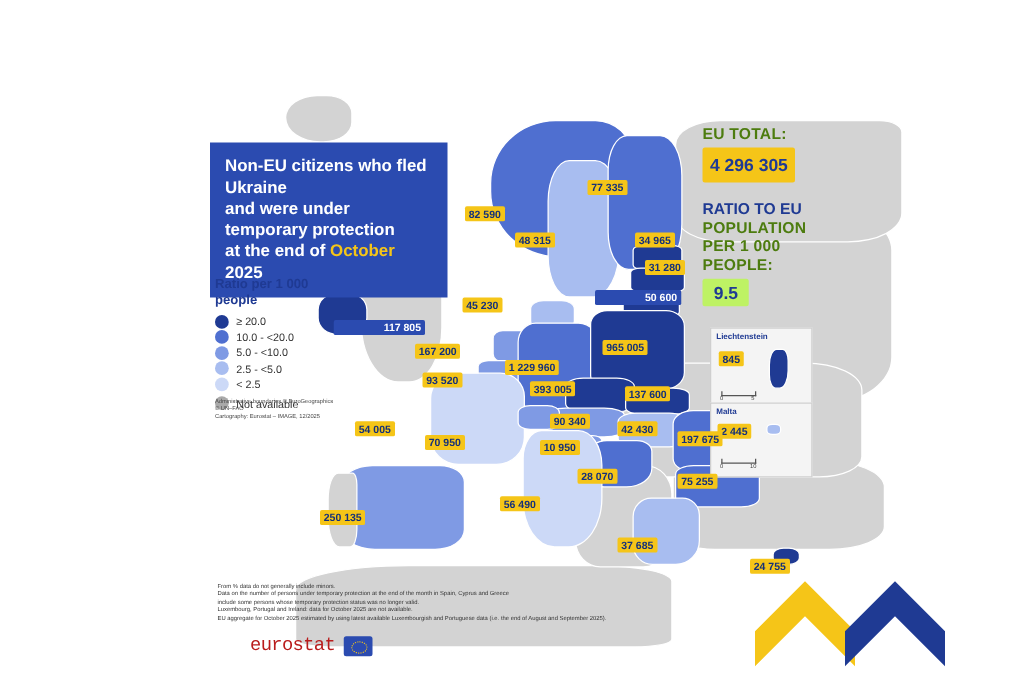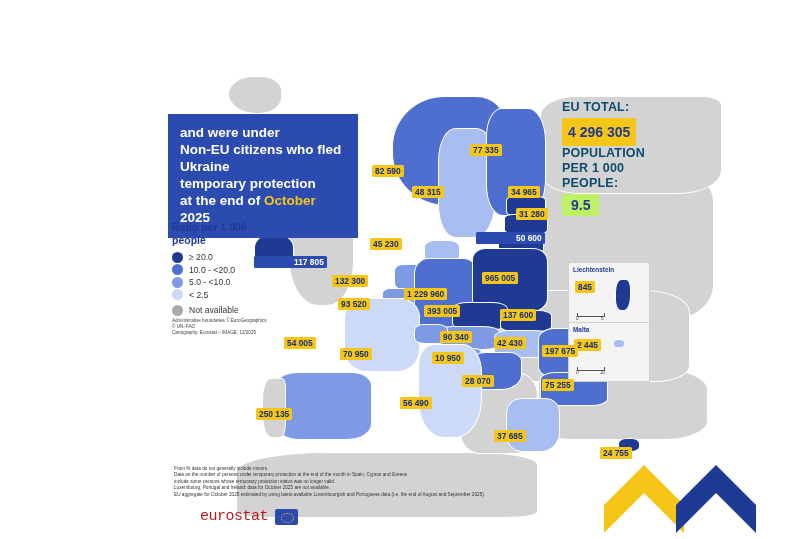--- a/index.html
+++ b/index.html
@@ -31,21 +31,21 @@
   .legend .lh{font-size:10.5px;font-weight:bold;color:#1f3a93;line-height:12px;margin-bottom:5px;}
   .legend .row{display:flex;align-items:center;height:12.5px;}
   .legend .sw{width:11px;height:11px;border-radius:50%;margin-right:6px;flex:0 0 auto;}
   .legend .lb{font-size:8.6px;color:#333;}
 
   
   .srcnote{position:absolute;left:172px;top:318px;width:140px;font-size:4.6px;color:#444;line-height:6px;}
 
   
   .rpanel{position:absolute;left:562px;top:100px;width:128px;}
-  .rpanel .k1{font-size:12.5px;font-weight:bold;color:#0c4a6e;line-height:15px;letter-spacing:.2px;}
+  .rpanel .k1{font-size:12.5px;font-weight:bold;color:#4d7c0f;line-height:15px;letter-spacing:.2px;}
   .totalbox{margin-top:3px;background:#f5c518;color:#1f3a93;font-size:14px;font-weight:bold;
     padding:6px 6px;display:inline-block;border-radius:2px;}
   .rpanel .k2{margin-top:14px;font-size:12.5px;font-weight:bold;color:#1f3a93;line-height:15px;}
   .ratiobox{margin-top:3px;background:#bef264;color:#1f3a93;font-size:14px;font-weight:bold;
     padding:3px 9px;display:inline-block;border-radius:2px;}
 
   
   .inset{position:absolute;background:#f4f4f4;border:1px solid #cfcfcf;}
   .inset .ttl{position:absolute;font-size:6.4px;font-weight:bold;color:#1f3a93;}
   .scalebar{position:absolute;height:3px;border-left:1px solid #555;border-right:1px solid #555;
@@ -104,22 +104,22 @@
   <div class="c v2" style="left:470px;top:352px;width:50px;height:36px;border-radius:30% 24% 40% 26%;"></div>
   <div class="c v5" style="left:418px;top:344px;width:62px;height:92px;border-radius:24% 30% 42% 40%;"></div>
   <div class="c v5" style="left:344px;top:298px;width:74px;height:72px;border-radius:28% 26% 30% 30%;"></div>
   <div class="c v3" style="left:414px;top:324px;width:32px;height:18px;border-radius:30%;"></div>
   <div class="c v3" style="left:272px;top:372px;width:98px;height:66px;border-radius:26% 20% 24% 28%;"></div>
   <div class="c na" style="left:262px;top:378px;width:22px;height:58px;border-radius:36% 16% 24% 40%;"></div>
   <div class="c v4" style="left:506px;top:398px;width:52px;height:52px;border-radius:28% 26% 36% 30%;"></div>
   <div class="c v1" style="left:618px;top:438px;width:20px;height:12px;border-radius:40%;"></div>
 
   <div class="titlebox">
+    <div class="ln">Non-EU citizens who fled Ukraine</div>
     <div class="ln">and were under</div>
-    <div class="ln">Non-EU citizens who fled Ukraine</div>
     <div class="ln">temporary protection</div>
     <div class="ln">
       <span>at the end of </span><span class="mon">October</span><span> 2025</span>
     </div>
   </div>
 
   <div class="legend">
     <div class="lh">Ratio per 1 000</div>
     <div class="lh" style="margin-top:-4px;">people</div>
     <div class="row">
@@ -128,36 +128,41 @@
       </div>
     <div class="row">
         <span class="sw" style="background:#4f6fd0;"></span>
         <span class="lb">10.0 - &lt;20.0</span>
       </div>
     <div class="row">
         <span class="sw" style="background:#7f9ae4;"></span>
         <span class="lb">5.0 - &lt;10.0</span>
       </div>
     <div class="row">
+        <span class="sw" style="background:#a8bdf0;"></span>
+        <span class="lb">2.5 - &lt;5.0</span>
+      </div>
+    <div class="row">
         <span class="sw" style="background:#ccd9f7;"></span>
         <span class="lb">&lt; 2.5</span>
       </div>
     <div class="row" style="margin-top:3px;">
         <span class="sw" style="background:#a9a9a9;"></span>
         <span class="lb">Not available</span>
       </div>
   </div>
 
   <div class="srcnote">
     Administrative boundaries © EuroGeographics<br>© UN–FAO<br>Cartography: Eurostat – IMAGE, 12/2025
   </div>
 
   <div class="rpanel">
     <div class="k1">EU TOTAL:</div>
     <div class="totalbox">4 296 305</div>
+    <div class="k2">RATIO TO EU</div>
     <div class="k1">POPULATION</div>
     <div class="k1">PER 1 000</div>
     <div class="k1">PEOPLE:</div>
     <div class="ratiobox">9.5</div>
   </div>
 
   <div class="inset" style="left:568px;top:262px;width:80px;height:60px;">
     <div class="ttl" style="left:4px;top:3px;">Liechtenstein</div>
     <div class="c v1" style="left:46px;top:16px;width:14px;height:30px;border-radius:40% 30% 45% 35%;"></div>
     <div class="val" style="left:6px;top:18px;">845</div>
@@ -175,22 +180,22 @@
     <div class="scalelbl" style="left:31px;top:47px;">10</div>
   </div>
 
   <div class="val" style="left:372px;top:165px;">82 590</div>
   <div class="val" style="left:470px;top:144px;">77 335</div>
   <div class="val" style="left:412px;top:186px;">48 315</div>
   <div class="val" style="left:508px;top:186px;">34 965</div>
   <div class="val" style="left:516px;top:208px;text-align:center;">31 280</div>
   <div class="val blue" style="left:476px;top:232px;">50 600</div>
   <div class="val" style="left:370px;top:238px;">45 230</div>
-  <div class="val blue" style="left:254px;top:256px;">117 805</div>
-  <div class="val" style="left:332px;top:275px;">132 300</div>
+  <div class="val blue" style="left:267px;top:256px;">117 805</div>
+  <div class="val" style="left:332px;top:275px;">167 200</div>
   <div class="val" style="left:338px;top:298px;">93 520</div>
   <div class="val" style="left:404px;top:288px;">1 229 960</div>
   <div class="val" style="left:482px;top:272px;">965 005</div>
   <div class="val" style="left:424px;top:305px;">393 005</div>
   <div class="val" style="left:500px;top:309px;">137 600</div>
   <div class="val" style="left:440px;top:331px;">90 340</div>
   <div class="val" style="left:494px;top:337px;">42 430</div>
   <div class="val" style="left:542px;top:345px;">197 675</div>
   <div class="val" style="left:542px;top:379px;">75 255</div>
   <div class="val" style="left:432px;top:352px;">10 950</div>

